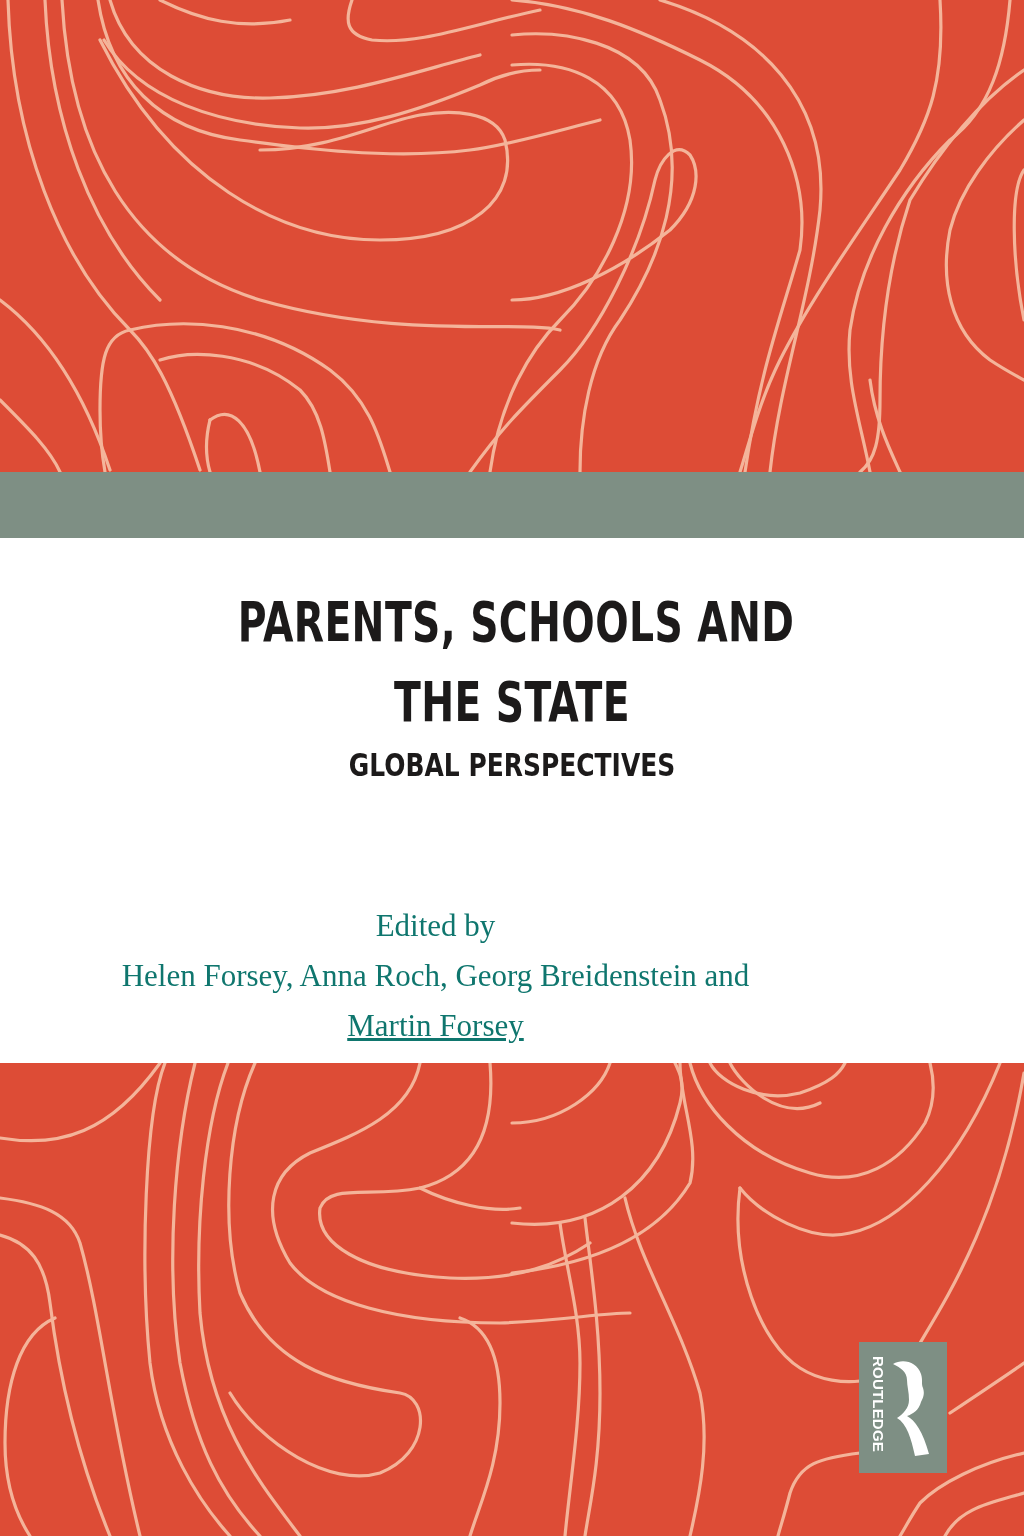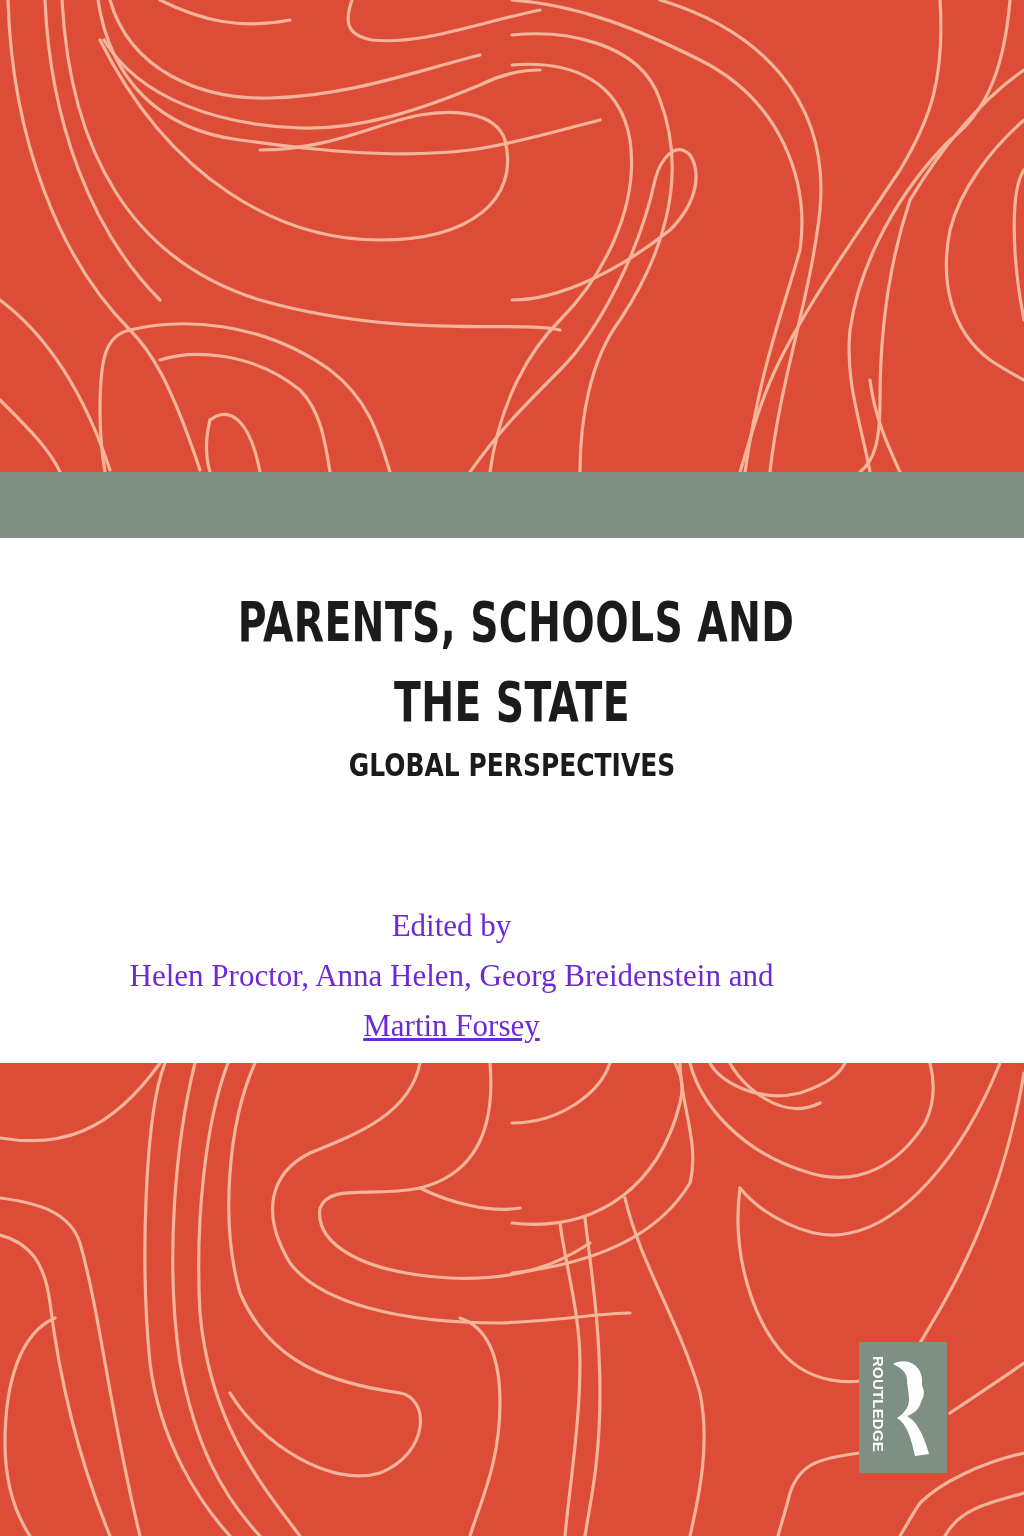--- a/index.html
+++ b/index.html
@@ -8,21 +8,21 @@
   .pattern svg { position:absolute; left:0; top:0; }
   .pattern path { fill:none; stroke:#f4b49a; stroke-width:3.2; stroke-linecap:round; }
   #top-pattern { top:0; height:472px; }
   #bottom-pattern { top:1063px; height:473px; }
   #band { position:absolute; left:0; top:472px; width:1024px; height:66px; background:#7e8f84; }
   #white-panel { position:absolute; left:0; top:538px; width:1024px; height:525px; background:#ffffff; text-align:center; }
   .title { font-family:"DejaVu Sans Condensed","DejaVu Sans", sans-serif; font-weight:bold; color:#1c1a1a; font-size:56px; line-height:60px; letter-spacing:0.5px; transform:scaleX(0.78); transform-origin:center; margin:0; }
   #title-line1 { position:absolute; left:4px; width:1024px; top:54px; }
   #title-line2 { position:absolute; left:0; width:1024px; top:134px; }
   #subtitle { position:absolute; left:0; width:1024px; top:208px; font-family:"DejaVu Sans", sans-serif; font-weight:bold; font-size:32px; color:#1c1a1a; transform:scaleX(0.78); transform-origin:center; }
-  .editor-text { position:absolute; left:16px; width:871px; font-family:"Liberation Serif","DejaVu Serif", serif; color:#6d28d9; font-size:31px; }
+  .editor-text { position:absolute; left:0; width:871px; font-family:"Liberation Serif","DejaVu Serif", serif; color:#0f766e; font-size:31px; }
   #edited-by { top:370px; }
   #editors-line1 { top:420px; }
   #editors-line2 { top:470px;text-decoration:underline; }
   #logo { position:absolute; left:859px; top:1342px; width:88px; height:131px; background:#7e8f84; }
   #logo-text { position:absolute; left:8px; top:14px; width:22px; height:104px; }
   #logo-text span { display:block; transform:rotate(90deg) translate(0,0); transform-origin:left top; position:absolute; left:20px; top:0; white-space:nowrap; font-family:"Liberation Sans", sans-serif; font-weight:bold; font-size:15px; color:#ffffff; letter-spacing:0.2px; }
   #logo-mark { position:absolute; left:34px; top:16px; }
 </style>
 </head>
 <body>
@@ -63,21 +63,21 @@
 
 <div id="white-panel">
   <div id="title-line1">
     <div class="title">PARENTS, SCHOOLS AND</div>
   </div>
   <div id="title-line2">
     <div class="title">THE STATE</div>
   </div>
   <div id="subtitle">GLOBAL PERSPECTIVES</div>
   <div id="edited-by" class="editor-text">Edited by</div>
-  <div id="editors-line1" class="editor-text">Helen Proctor, Anna Helen, Georg Breidenstein and</div>
+  <div id="editors-line1" class="editor-text">Helen Forsey, Anna Roch, Georg Breidenstein and</div>
   <div id="editors-line2" class="editor-text">Martin Forsey</div>
 </div>
 
 <div id="bottom-pattern" class="pattern">
   <svg width="1024" height="473" viewBox="0 0 1024 473">
     <path d="M0,75 C60,85 110,70 160,0"></path>
     <path d="M0,135 C40,140 70,150 80,180 C100,250 110,350 140,473"></path>
     <path d="M0,172 C30,180 45,200 50,240 C60,320 80,400 110,473"></path>
     <path d="M55,255 C20,270 5,320 5,380 C5,420 15,450 30,473"></path>
     <path d="M165,0 C145,50 140,200 150,300 C160,380 200,440 230,473"></path>

